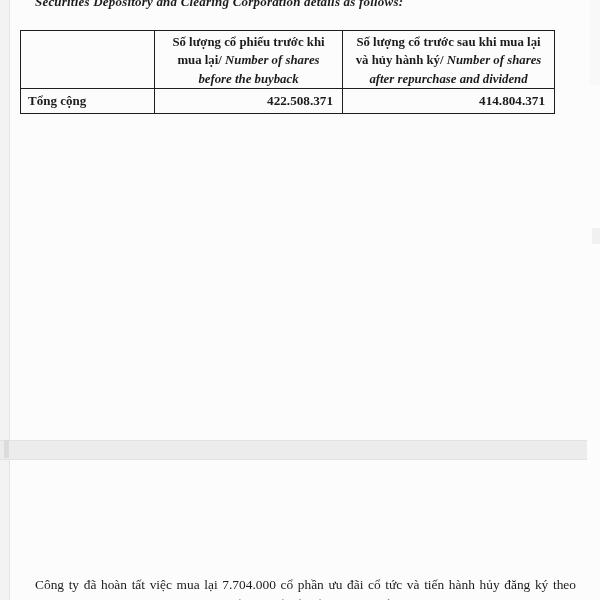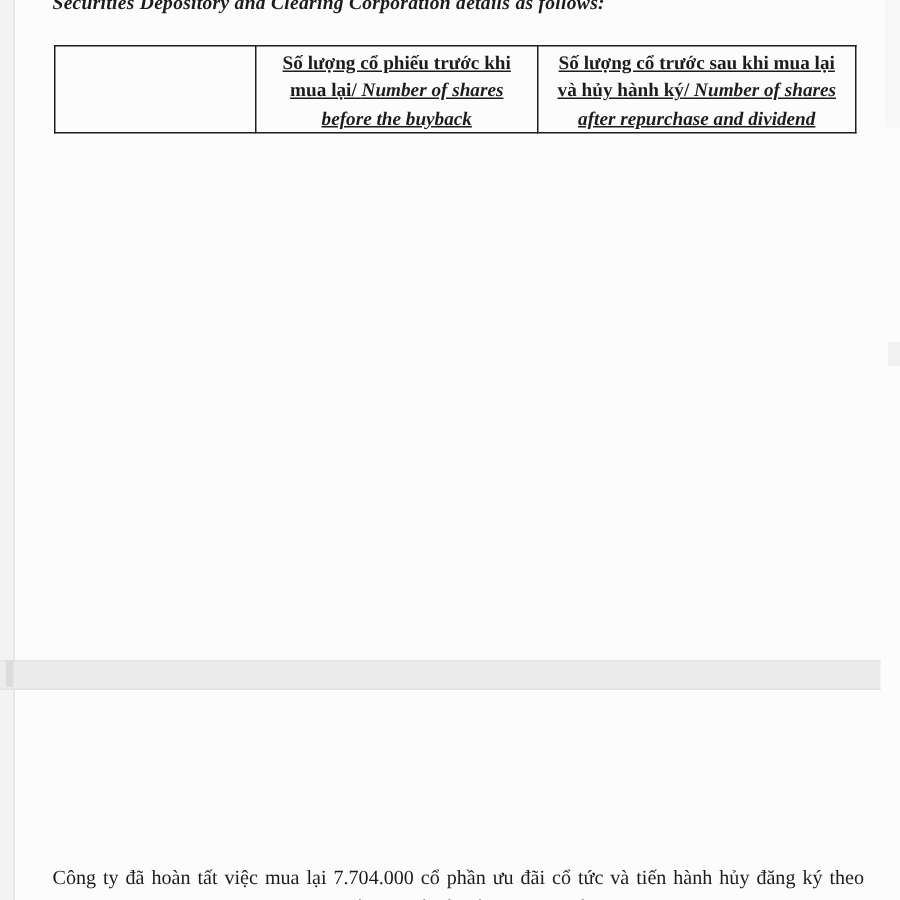--- a/index.html
+++ b/index.html
@@ -27,25 +27,24 @@
     background: #f1f1f1;
   }
   
   .intro-line {
     position: absolute; left: 35px; top: -6px; width: 540px;
     font-size: 13px; font-style: italic; font-weight: 600;
     letter-spacing: .2px; white-space: nowrap;
   }
   
   table.shares {
-    position: absolute; left: 36px; top: 30px;
+    position: absolute; left: 20px; top: 30px;
     width: 534px;
     border-collapse: collapse; table-layout: fixed;
     font-size: 13px;
-    text-decoration: underline;
   }
   table.shares td, table.shares th {
     border: 1.6px solid #1e1e1e;
     vertical-align: top;
     overflow: hidden;
   }
   col.c1 { width: 134px; }
   col.c2 { width: 188px; }
   col.c3 { width: 212px; }
   tr.hdr    { height: 57px; }
@@ -116,20 +115,25 @@
       <div><span>Số lượng cổ phiếu trước khi</span><span class="en"></span></div>
       <div><span>mua lại/ </span><span class="en">Number of shares</span></div>
       <div><span></span><span class="en">before the buyback</span></div>
     </th>
     <th class="hcell">
       <div><span>Số lượng cổ trước sau khi mua lại</span><span class="en"></span></div>
       <div><span>và hủy hành ký/ </span><span class="en">Number of shares</span></div>
       <div><span></span><span class="en">after repurchase and dividend</span></div>
     </th>
   </tr>
+  <tr class="row-3">
+    <td class="label-cell">Tổng cộng</td>
+    <td class="num-cell">422.508.371</td>
+    <td class="num-cell">414.804.371</td>
+  </tr>
 </tbody>
   </table>
 
 <div class="gray-band"></div>
 <div class="gray-band-edge"></div>
 
 <div class="footer-line1"><span>Công ty đã hoàn tất việc mua lại 7.704.000 cổ phần ưu đãi cổ tức và tiến hành hủy đăng ký theo</span></div>
 <div class="footer-line2">quy định của pháp luật hiện hành đối với số cổ phần ưu đãi cổ tức đã được mua lại nêu trên đó</div>
 
 </body></html>

